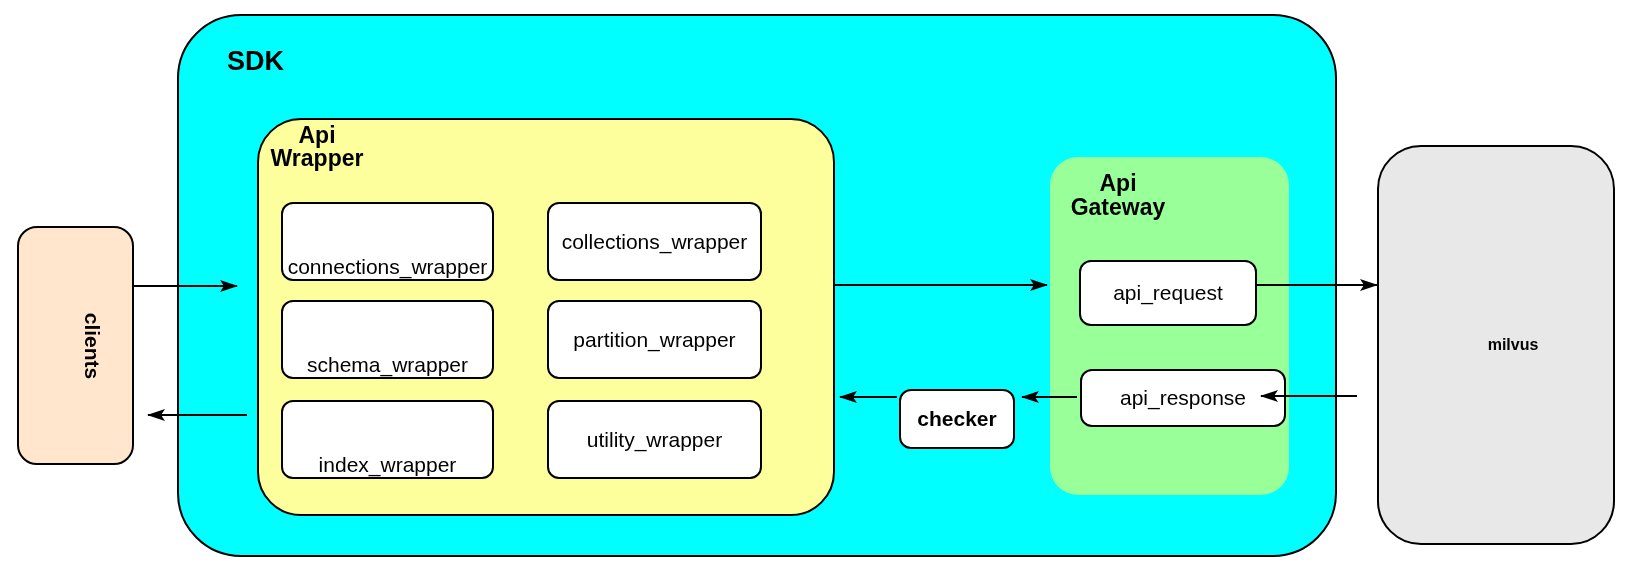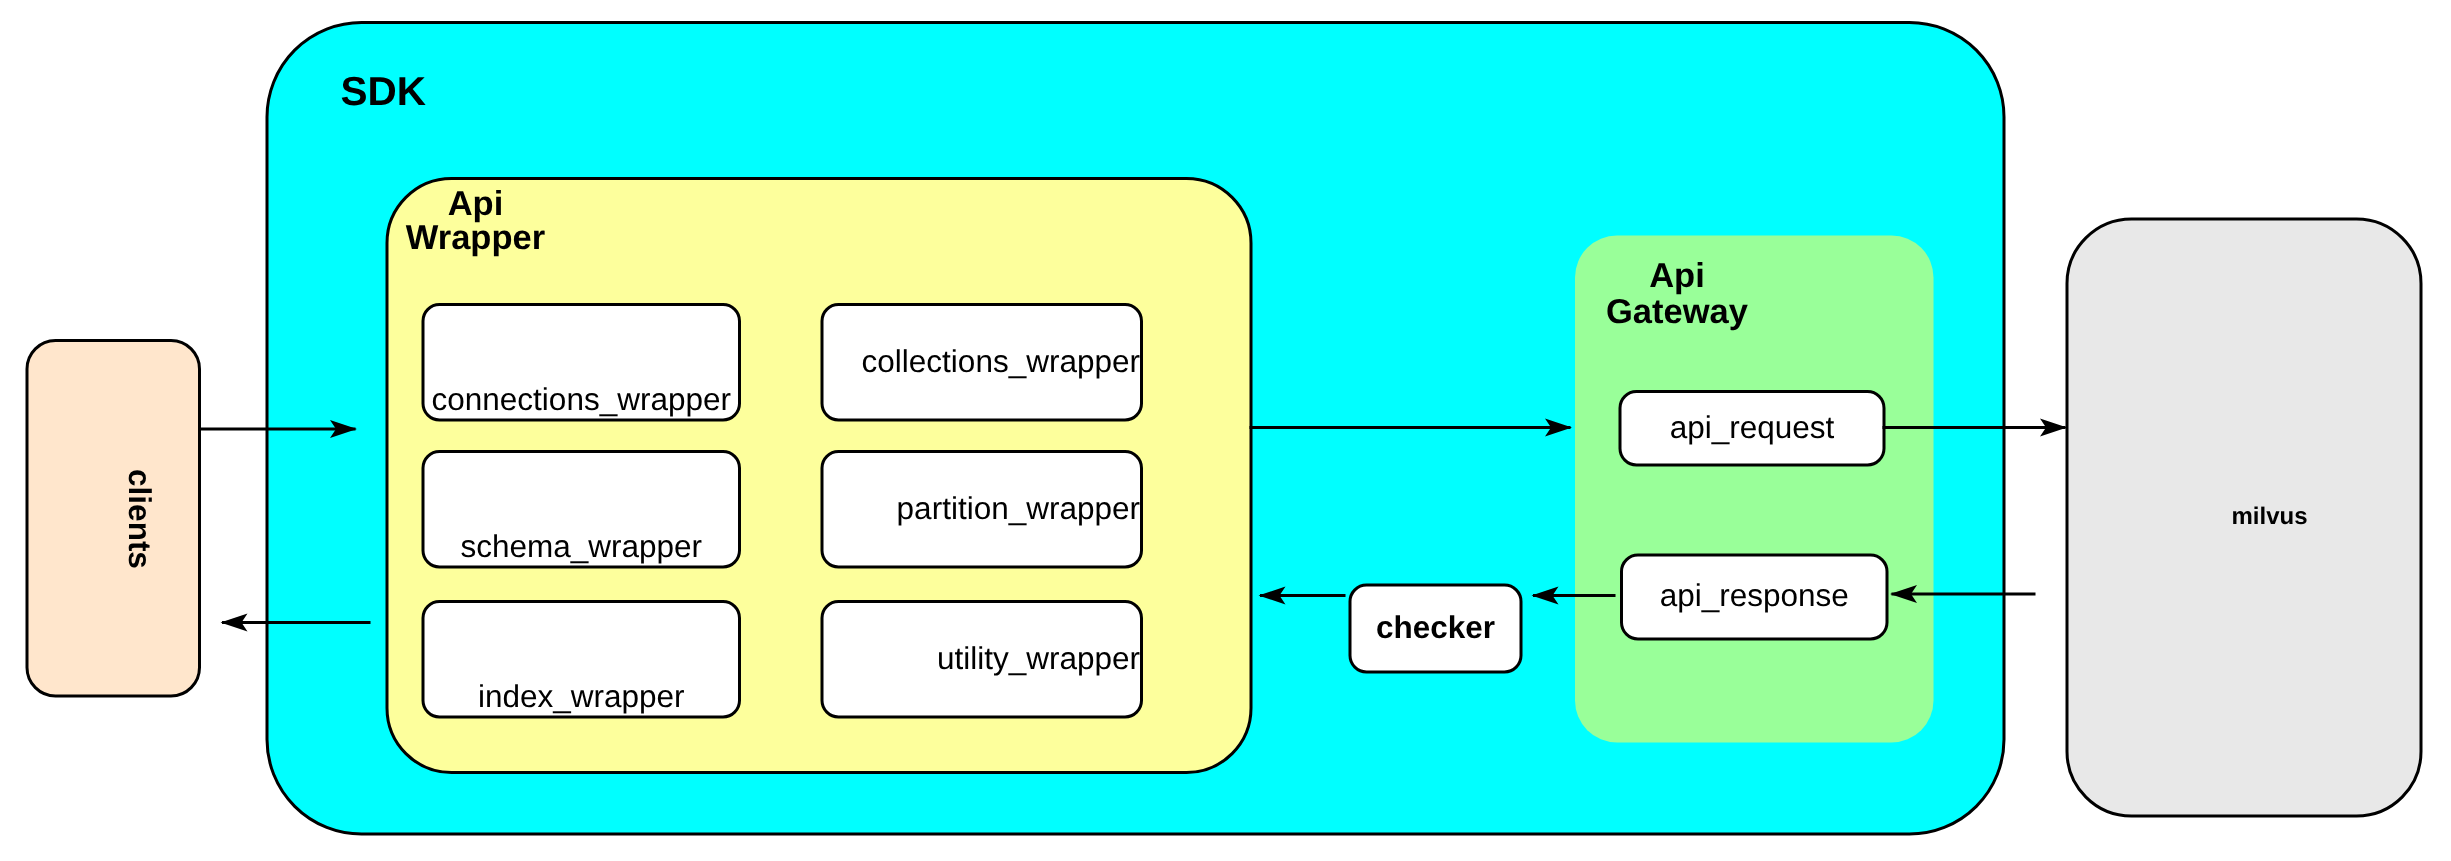--- a/index.html
+++ b/index.html
@@ -81,28 +81,28 @@
     left: 1377px; top: 145px; width: 238px; height: 400px;
     background: #e8e8e8;
     border-radius: 44px;
     font-weight: bold;
     font-size: 16px;
   }
 
   
   .wb { height: 79px; }
   .wb.c1 { left: 22px;  width: 213px; align-items: flex-end; }
-  .wb.c2 { left: 288px; width: 215px; justify-content: flex-end; }
+  .wb.c2 { left: 288px; width: 215px; }
   .wb.r1 { top: 82px; }
   .wb.r2 { top: 180px; }
   .wb.r3 { top: 280px; }
 
   
-  .api-request  { left: 29px; top: 103px; width: 178px; height: 51px; }
-  .api-response { left: 30px; top: 212px; width: 179px; height: 58px; }
+  .api-request  { left: 29px; top: 103px; width: 178px; height: 66px; }
+  .api-response { left: 30px; top: 212px; width: 206px; height: 58px; }
 
   
   .checker { left: 720px; top: 373px; width: 116px; height: 60px; font-weight: bold; }
 
   
   .overlay {
     position: absolute; left: 0; top: 0;
     width: 1634px; height: 574px;
     pointer-events: none;
   }

